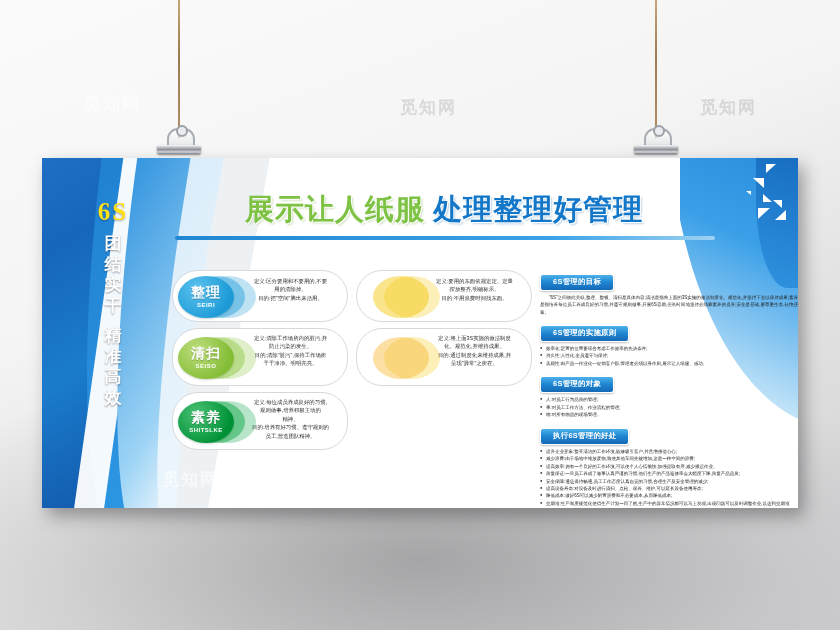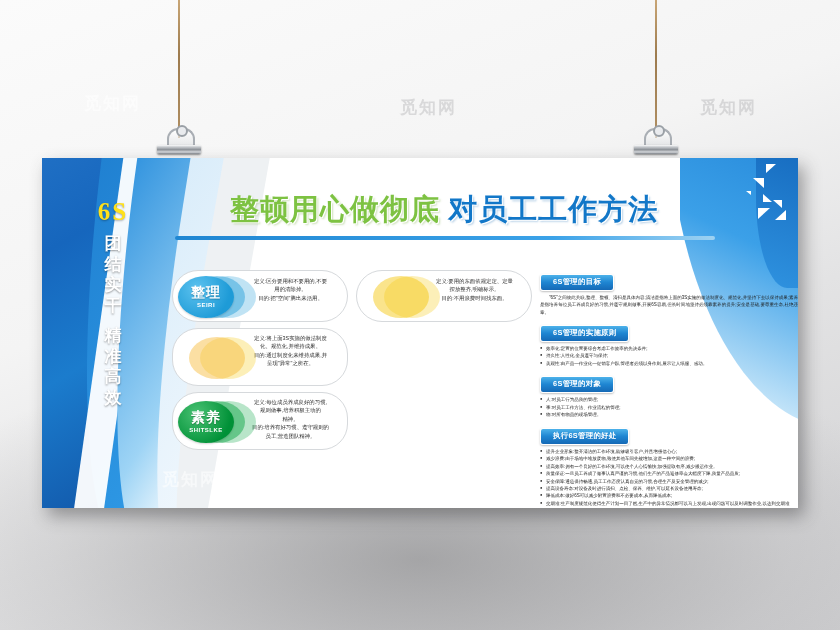--- a/index.html
+++ b/index.html
@@ -162,22 +162,22 @@
     <div class="tri" style="right:22px;top:6px;border-top:9px solid #fff;border-right:10px solid transparent;"></div>
     <div class="tri" style="right:34px;top:20px;border-top:10px solid #fff;border-left:11px solid transparent;"></div>
     <div class="tri" style="right:26px;top:36px;border-bottom:8px solid #fff;border-right:9px solid transparent;"></div>
     <div class="tri" style="right:47px;top:33px;border-top:4px solid #fff;border-left:5px solid transparent;"></div>
     <div class="tri" style="right:16px;top:42px;border-top:8px solid #fff;border-left:9px solid transparent;"></div>
     <div class="tri" style="right:28px;top:50px;border-top:11px solid #fff;border-right:12px solid transparent;"></div>
     <div class="tri" style="right:12px;top:52px;border-bottom:10px solid #fff;border-left:11px solid transparent;"></div>
   </div>
 
   <div class="title">
-    <span class="t-green">整顿用心做彻底</span>
-    <span class="t-blue">对员工工作方法</span>
+    <span class="t-green">展示让人纸服</span>
+    <span class="t-blue">处理整理好管理</span>
   </div>
   <div class="title-rule"></div>
 
   <div class="wm light" style="left:208px;top:108px;">觅知网</div>
   <div class="wm light" style="left:508px;top:108px;">觅知网</div>
   <div class="wm light" style="left:120px;top:310px;">觅知网</div>
   <div class="wm light" style="left:430px;top:340px;">觅知网</div>
   <div class="wm light" style="left:650px;top:330px;">觅知网</div>
 
   <div class="grid">
@@ -202,20 +202,34 @@
         <div class="ghost g1" style="background:#f5c400;"></div>
         <div class="desc">
           <div>定义:要用的东西依规定定、定量</div>
           <div>摆放整齐,明确标示。</div>
           <div>目的:不用浪费时间找东西。</div>
         </div>
       </div>
     </div>
 
     <div class="row">
+      <div class="item tall">
+        <div class="ghost g2 t" style="background:#8cc63e;"></div>
+        <div class="ghost g1 t" style="background:#8cc63e;"></div>
+        <div class="bubble t" style="background:radial-gradient(circle at 34% 30%,#bedd7c,#83bd35 72%);">
+          <div class="cn">清扫</div>
+          <div class="en">SEISO</div>
+        </div>
+        <div class="desc">
+          <div>定义:清除工作场所内的脏污,并</div>
+          <div>防止污染的发生。</div>
+          <div>目的:清除"脏污",保持工作场所</div>
+          <div>干干净净、明明亮亮。</div>
+        </div>
+      </div>
 
       <div class="item tall">
         <div class="ghost g2 t" style="background:#f5c400;"></div>
         <div class="ghost g1 t" style="background:#f7b733;"></div>
         <div class="desc">
           <div>定义:将上面3S实施的做法制度</div>
           <div>化、规范化,并维持成果。</div>
           <div>目的:通过制度化来维持成果,并</div>
           <div>呈现"异常"之所在。</div>
         </div>

